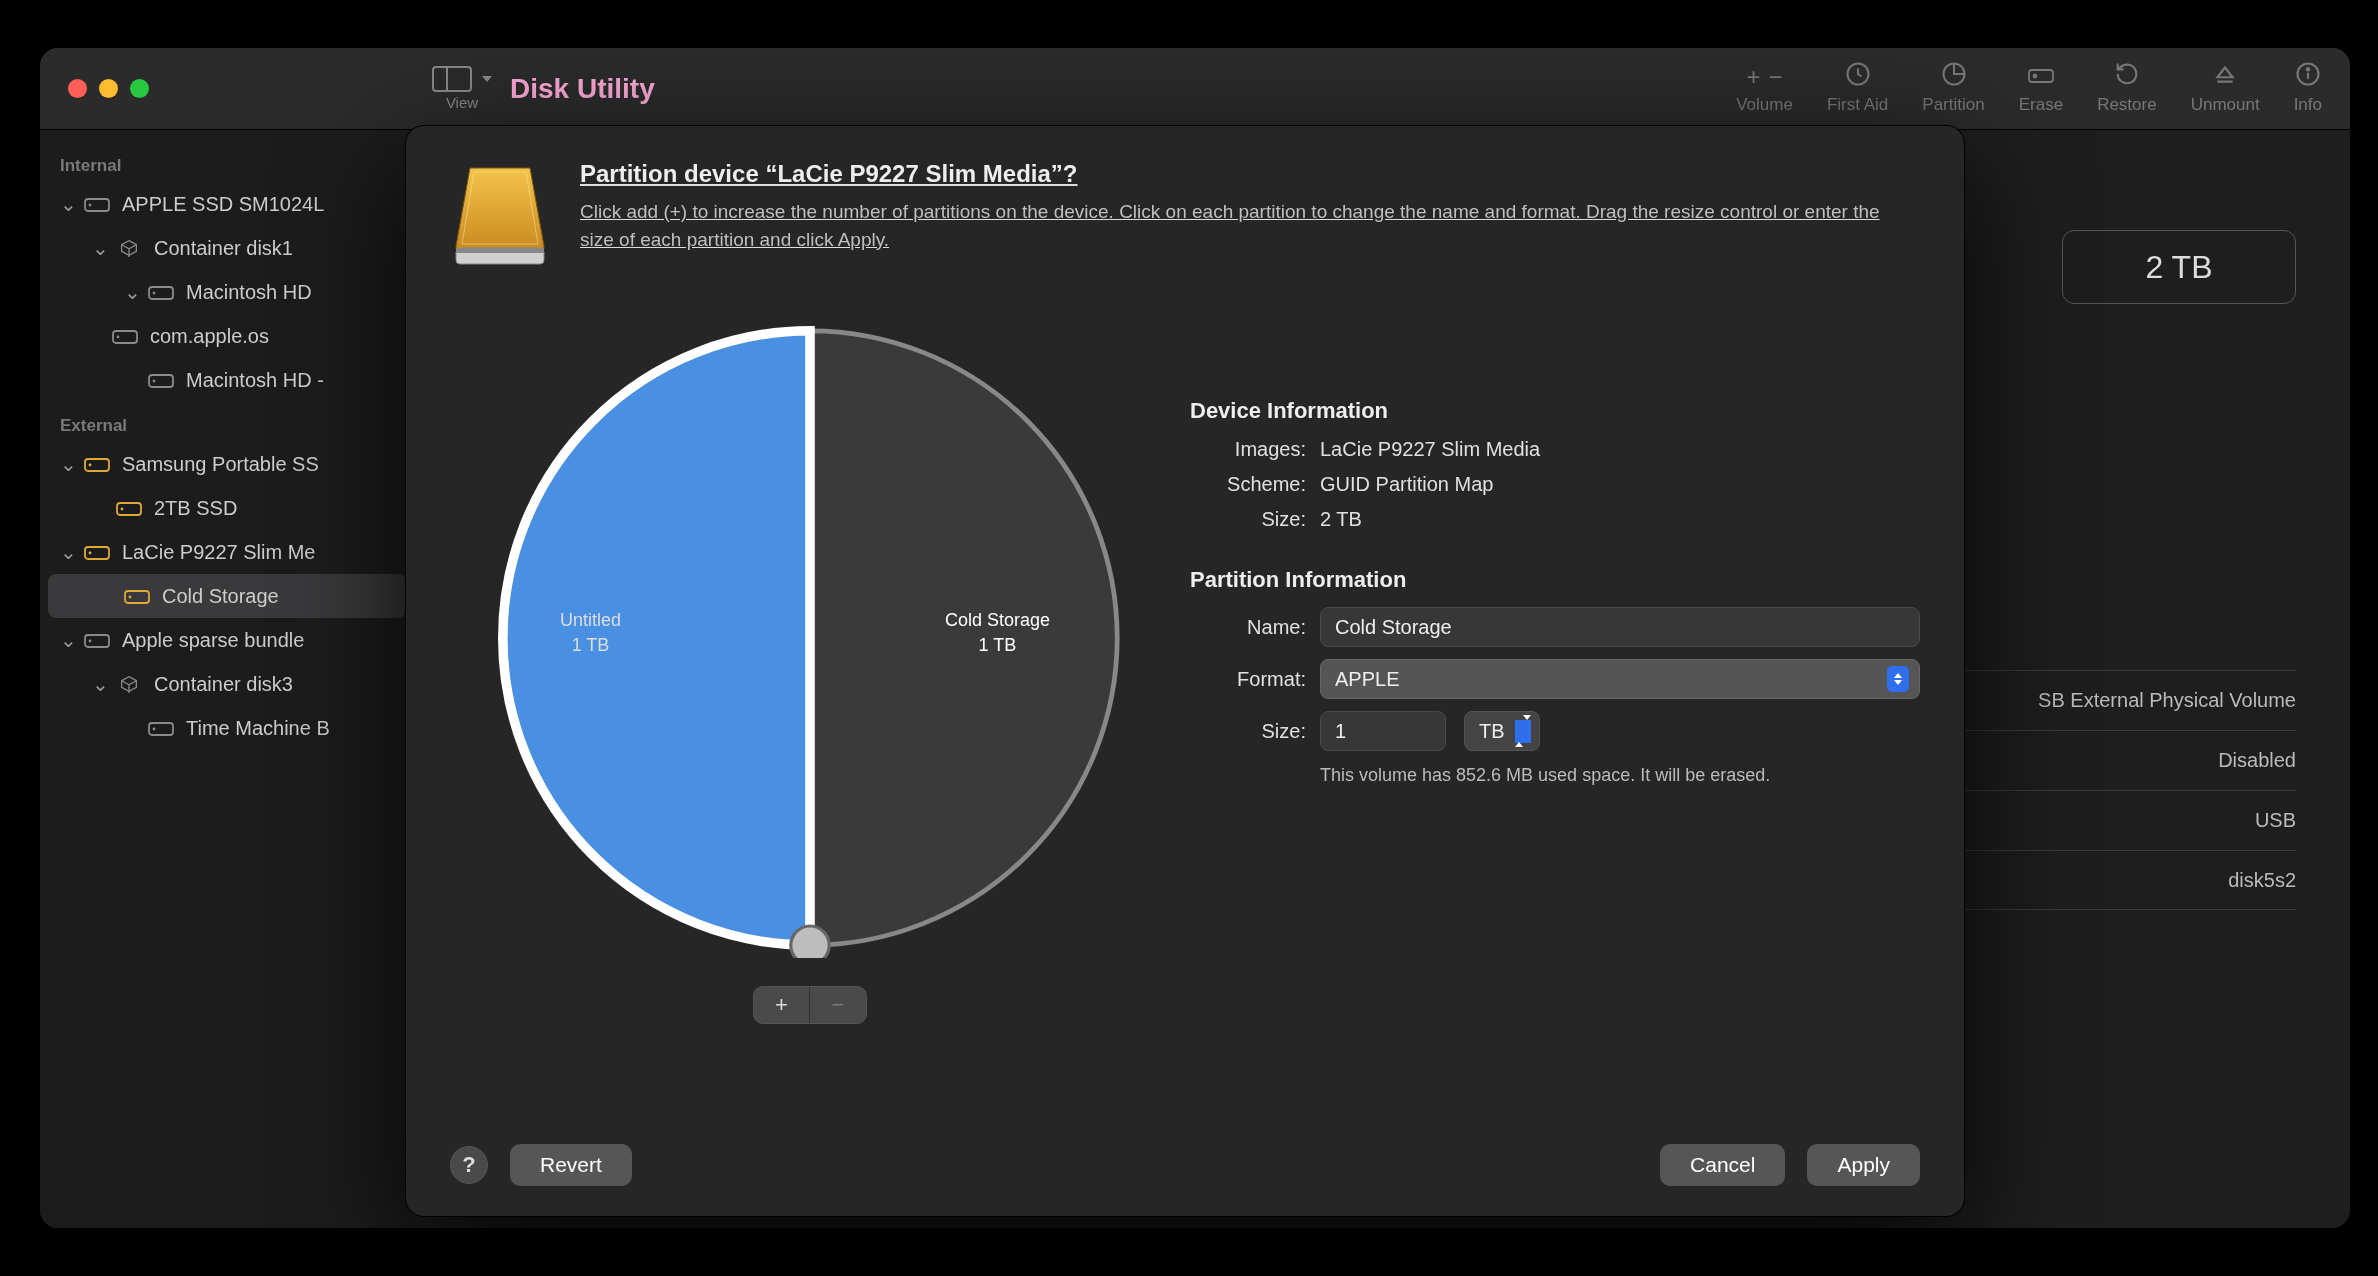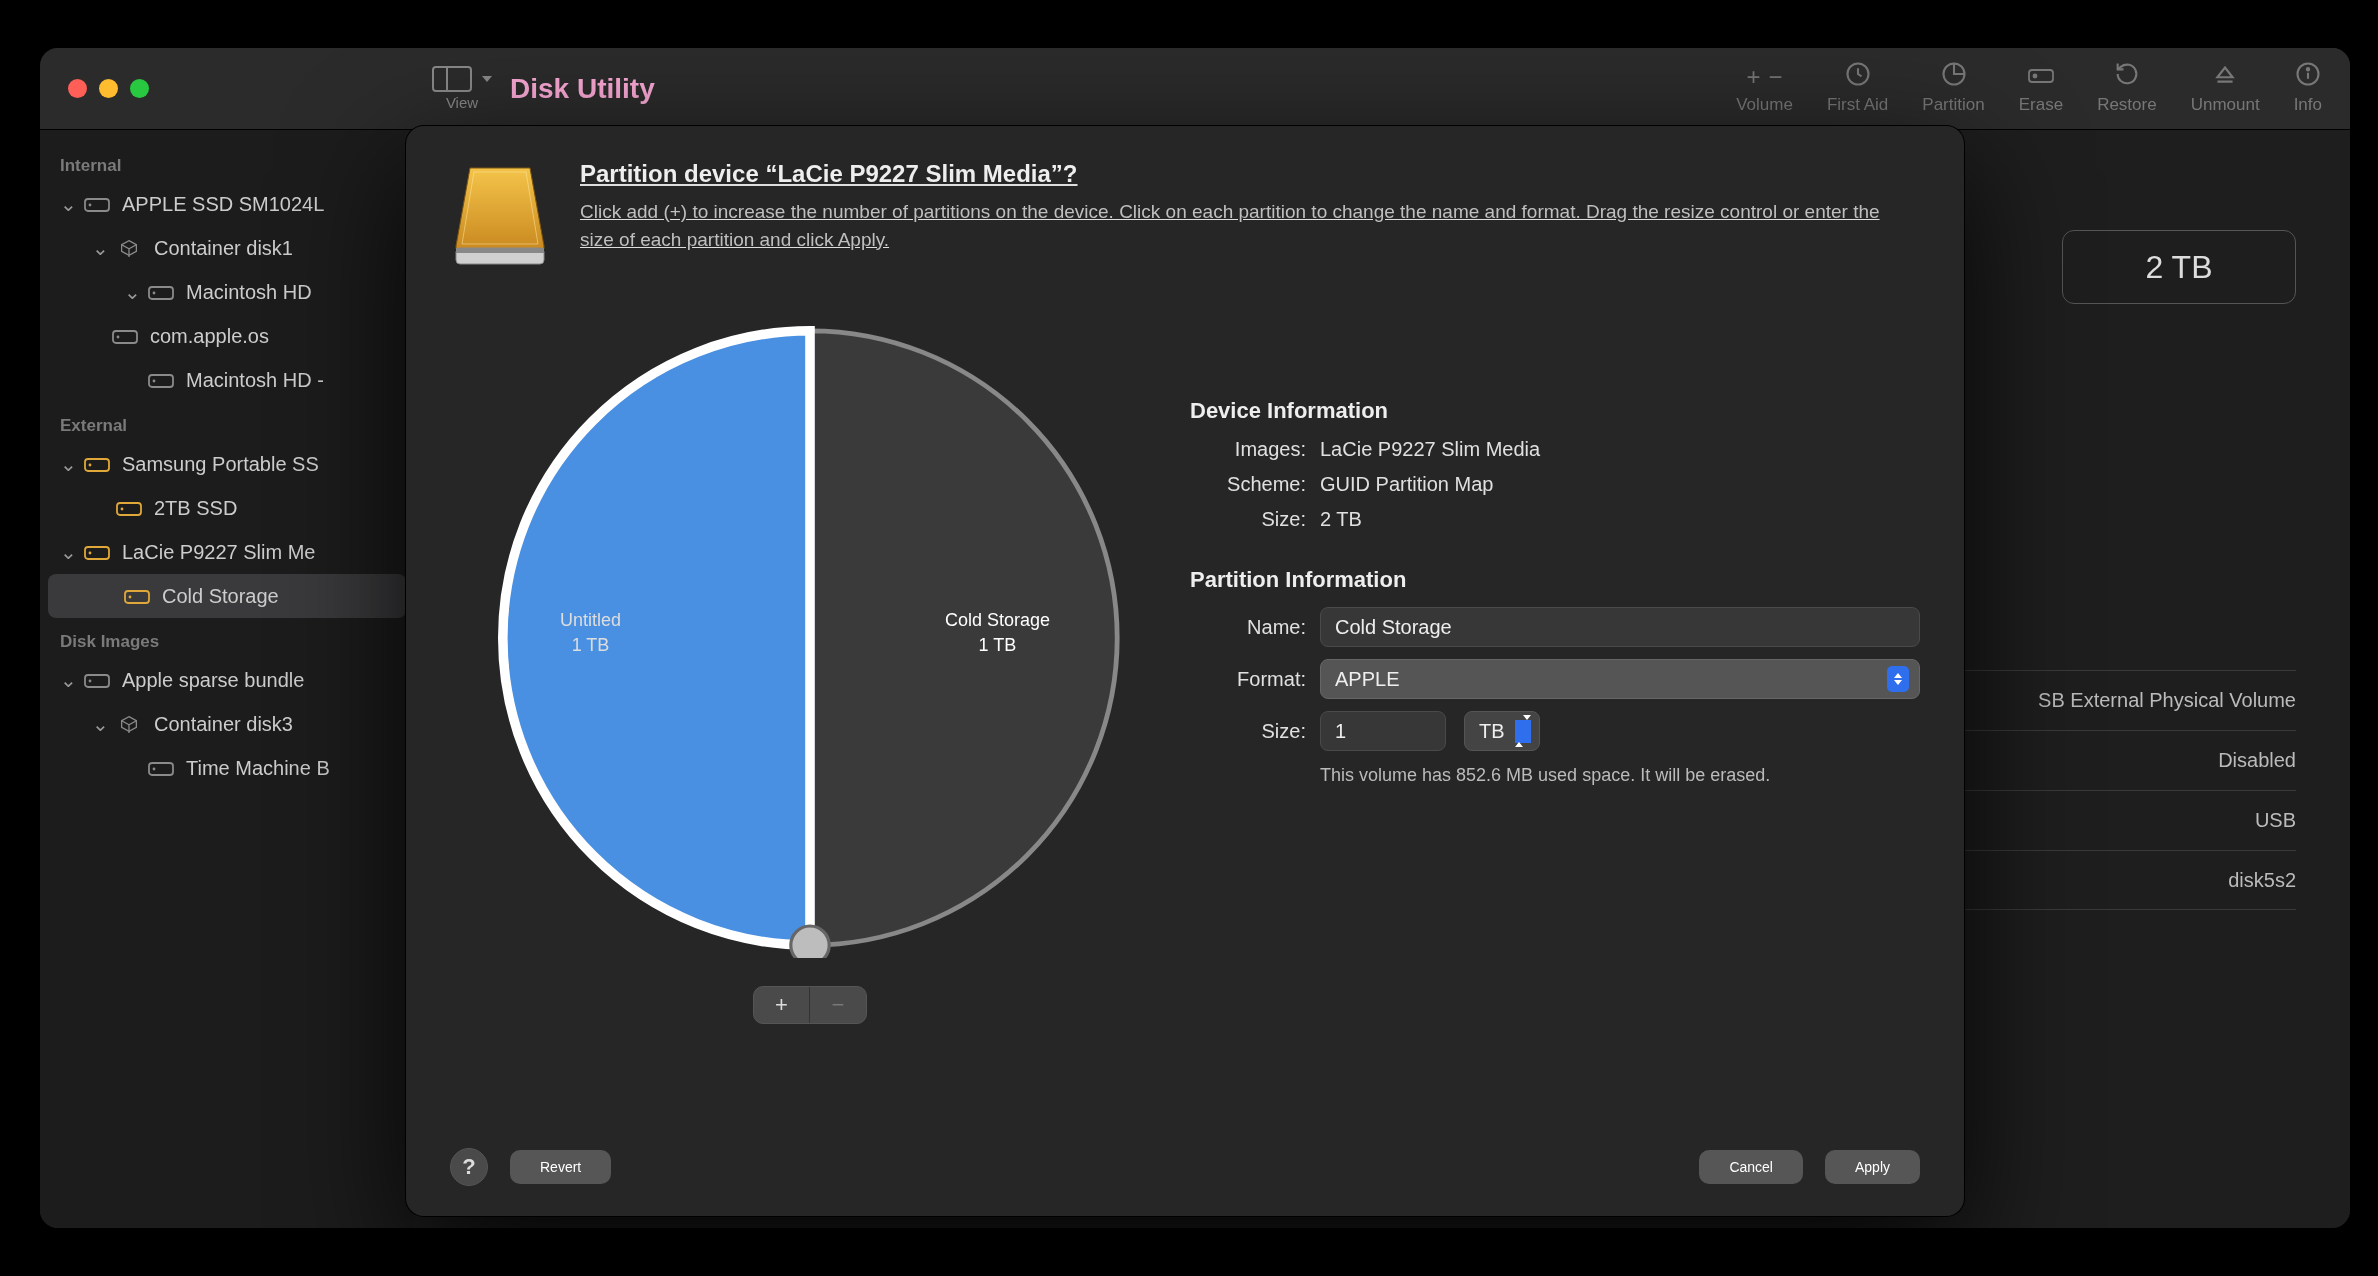--- a/index.html
+++ b/index.html
@@ -331,21 +331,21 @@
     background:#4a4a4a;color:#ddd;border:1px solid #555;
     font-size:22px;font-weight:700;
     display:flex;align-items:center;justify-content:center;
     cursor:pointer;
   }
   .dbtn {
     background:#565656;
     border:none;
     border-radius:10px;
     color:#fff;
-    font-size:14px;
+    font-size:21px;
     padding: 9px 30px;
     cursor:pointer;
   }
   .dbtn.primary { background:#565656; }
   .spacer { flex:1; }
   
 </style>
 </head>
 <body>
 
@@ -513,21 +513,20 @@
           <span>LaCie P9227 Slim Me</span>
         </div>
         <div class="row sel" style="padding-left: 52px;">
           <span class="disc" style="margin-right:10px;"></span>
           <span class="disk-ic" style="margin-right:12px;"><svg viewBox="0 0 26 18">
               <rect x="1" y="4" width="24" height="12" rx="3" fill="none" stroke="#e0a838" stroke-width="1.8"></rect>
               <circle cx="6" cy="10" r="1.4" fill="#e0a838"></circle>
             </svg></span>
           <span>Cold Storage</span>
         </div>
-        <div class="section-h">Disk Images</div>
         <div class="row" style="padding-left: 20px;">
           <span class="disc" style="margin-right:10px;color:#999;">⌄</span>
           <span class="disk-ic" style="margin-right:12px;"><svg viewBox="0 0 26 18">
               <rect x="1" y="4" width="24" height="12" rx="3" fill="none" stroke="#8a8a8a" stroke-width="1.8"></rect>
               <circle cx="6" cy="10" r="1.4" fill="#8a8a8a"></circle>
             </svg></span>
           <span>Apple sparse bundle</span>
         </div>
         <div class="row" style="padding-left: 52px;">
           <span class="disc" style="margin-right:10px;color:#999;">⌄</span>

